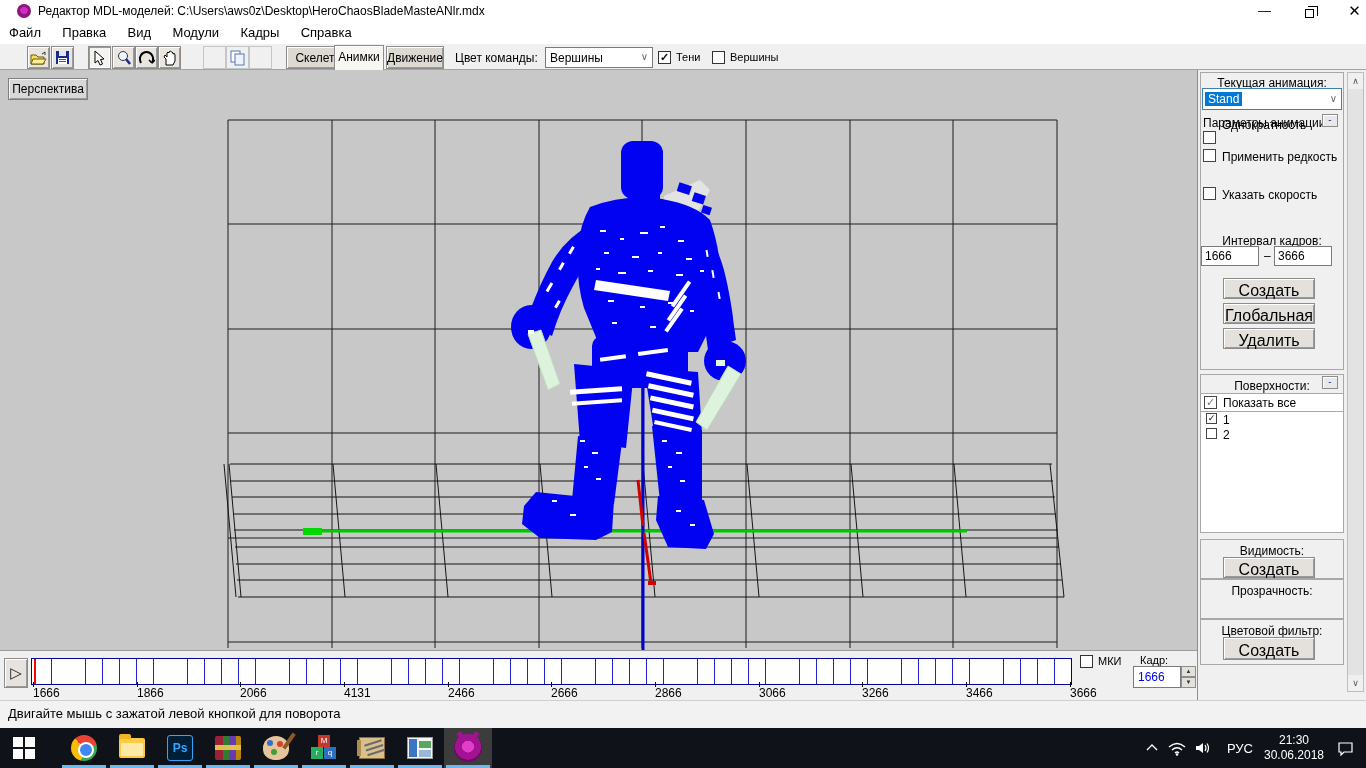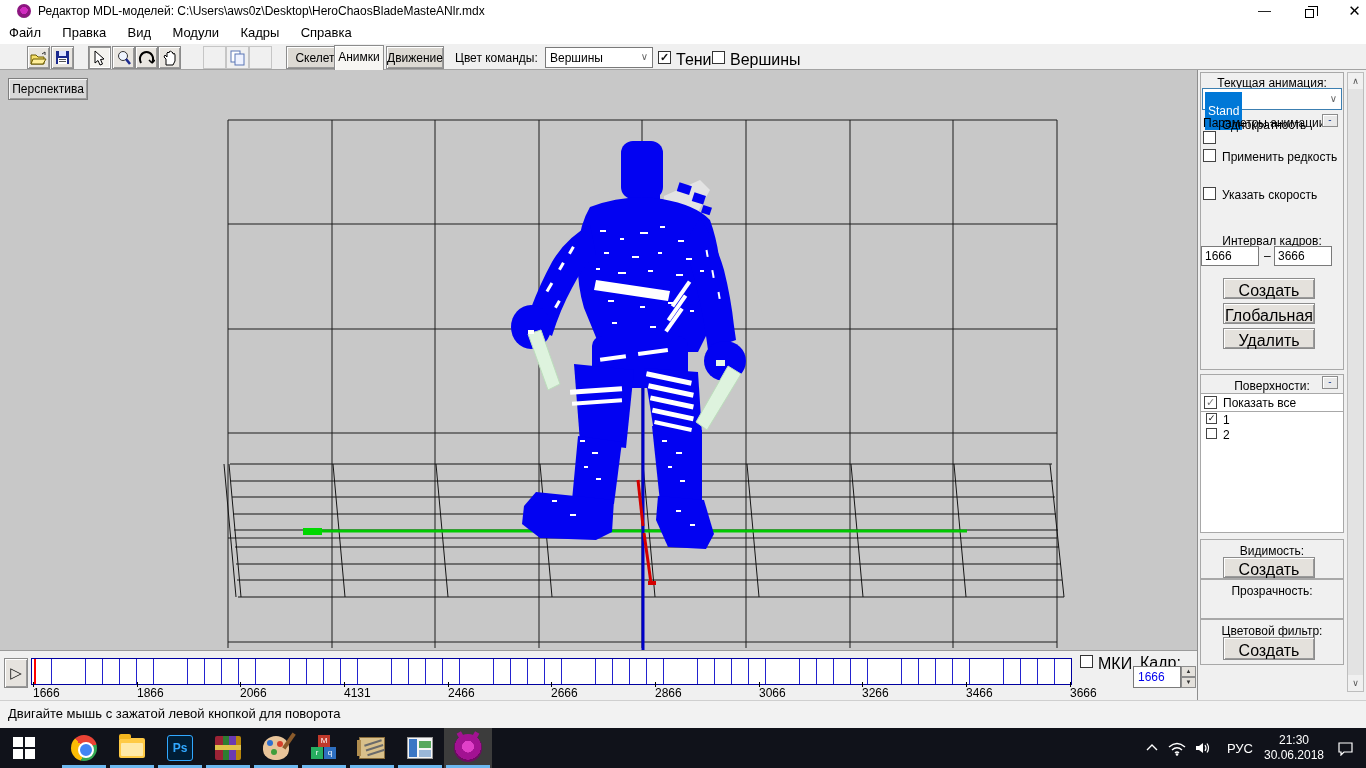--- a/index.html
+++ b/index.html
@@ -30,21 +30,21 @@
   .tbtn.pressed { background:#f4f3ef; box-shadow:inset 1px 1px 0 #9a9a9a, inset -1px -1px 0 #fff; }
   .tbtn.flat { background:#f0f0f0; border:1px solid #c6c6c6; box-shadow:none; }
   .tab-btn { position:absolute; top:2px; height:23px; background:#dcd9d3; border:1px solid #8c8c8c;
     box-shadow:inset 1px 1px 0 #fff, inset -1px -1px 0 #9a9a9a; text-align:center; font-size:12px; padding-top:4px; }
   .tab-btn.active { background:#f7f6f3; top:1px; height:25px; border-bottom:none; box-shadow:inset 1px 1px 0 #fff; }
   .tb-label { position:absolute; top:7px; font-size:12px; }
   .combo { position:absolute; background:#fff; border:1px solid #7a7a7a; }
   .combo .chev { position:absolute; right:4px; top:3px; color:#666; font-size:10px; }
   .checkbox { position:absolute; width:13px; height:13px; background:#fff; border:1px solid #333; font-size:11px; line-height:11px; text-align:center; }
   .checkbox .mark { color:#111; font-weight:bold; }
-  .cb-label { position:absolute; font-size:16px; }
+  .cb-label { position:absolute; font-size:11px; }
 
   
   .viewport { position:absolute; left:0; top:70px; width:1197px; height:580px; background:#c8c8c8; overflow:hidden; }
   .persp-btn { position:absolute; left:8px; top:8px; width:80px; height:22px; background:#d8d8d8; border:1px solid #7f7f7f;
     box-shadow:inset 1px 1px 0 #f4f4f4, inset -1px -1px 0 #9c9c9c; font-size:12px; text-align:center; padding-top:3px; z-index:5; }
   .scene { position:absolute; left:0; top:0; }
 
   
   .rpanel { position:absolute; left:1197px; top:70px; width:169px; height:630px; background:#f0f0f0; border-left:1px solid #8e8e8e; font-size:12px; }
   .rp-box { position:absolute; left:2px; width:144px; border:1px solid #a8a8a8; background:#f0f0f0; }
@@ -335,21 +335,21 @@
         </g>
         <rect x="716" y="360" width="9" height="6" fill="#e8f8e8"></rect>
       </g>
     </svg>
   </div>
 
   <div class="rpanel">
     <div class="rp-box" style="top:2px;height:298px"></div>
     <div class="rp-title" style="position:absolute;left:2px;top:4px;width:144px">Текущая анимация:</div>
     <div class="combo" style="left:4px;top:18px;width:140px;height:22px;border-color:#3c7fb1">
-      <span style="position:absolute;left:2px;top:3px;background:#0078d7;color:#fff;padding:12px 3px">Stand</span>
+      <span style="position:absolute;left:2px;top:3px;background:#0078d7;color:#fff;padding:0 3px">Stand</span>
       <span class="chev" style="top:4px">∨</span>
     </div>
     <span style="position:absolute;left:5px;top:46px">Параметры анимации:</span>
     <div class="rp-minibtn" style="left:124px;top:44px">-</div>
     <div class="rp-cb" style="left:5px;top:61px"></div>
     <span style="position:absolute;left:24px;top:48px">Однократность</span>
     <div class="rp-cb" style="left:5px;top:79px"></div>
     <span style="position:absolute;left:24px;top:80px">Применить редкость</span>
     <div class="rp-cb" style="left:5px;top:117px"></div>
     <span style="position:absolute;left:24px;top:118px">Указать скорость</span>

